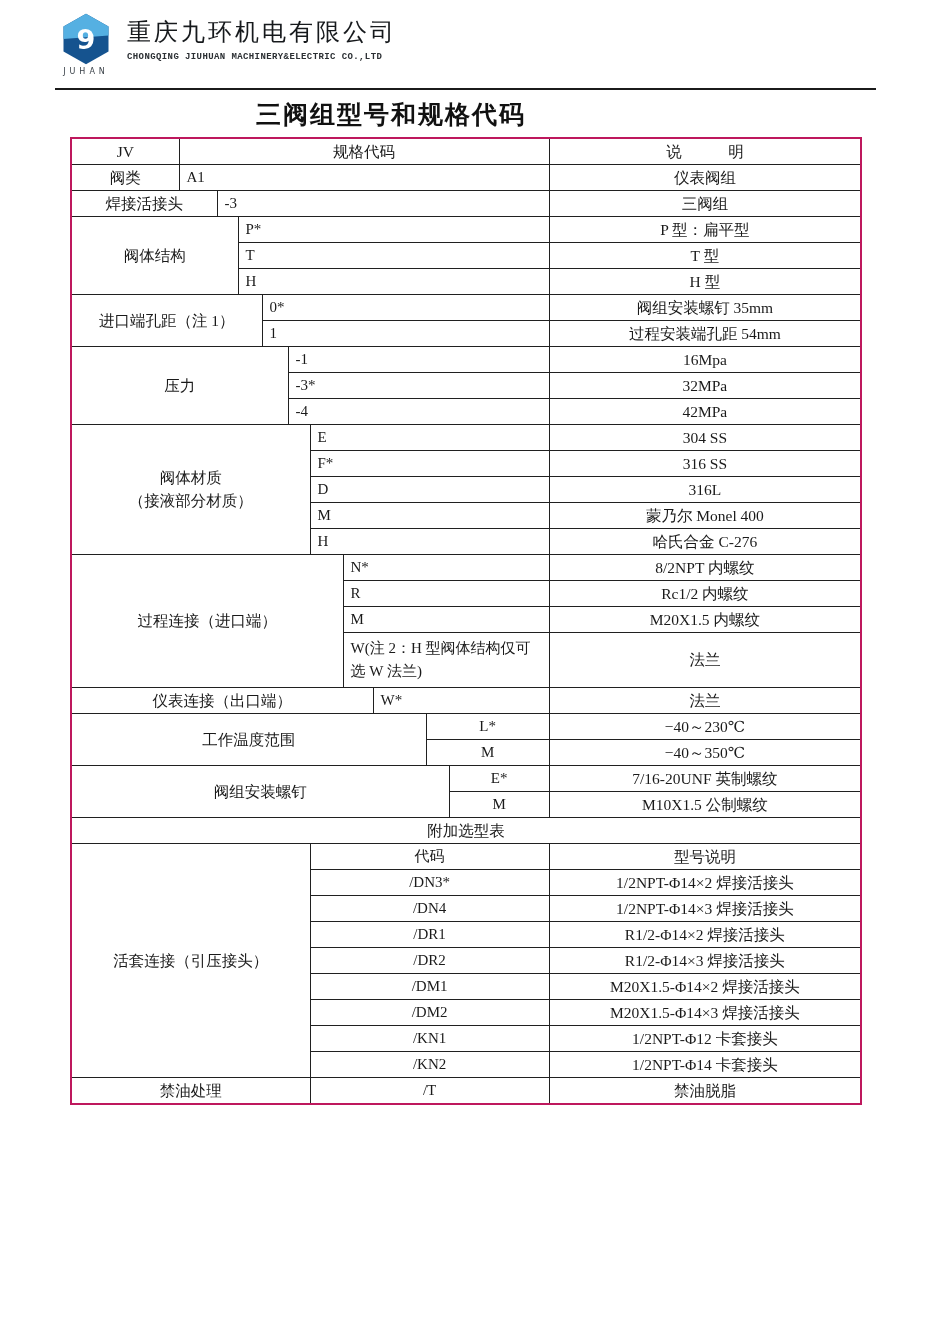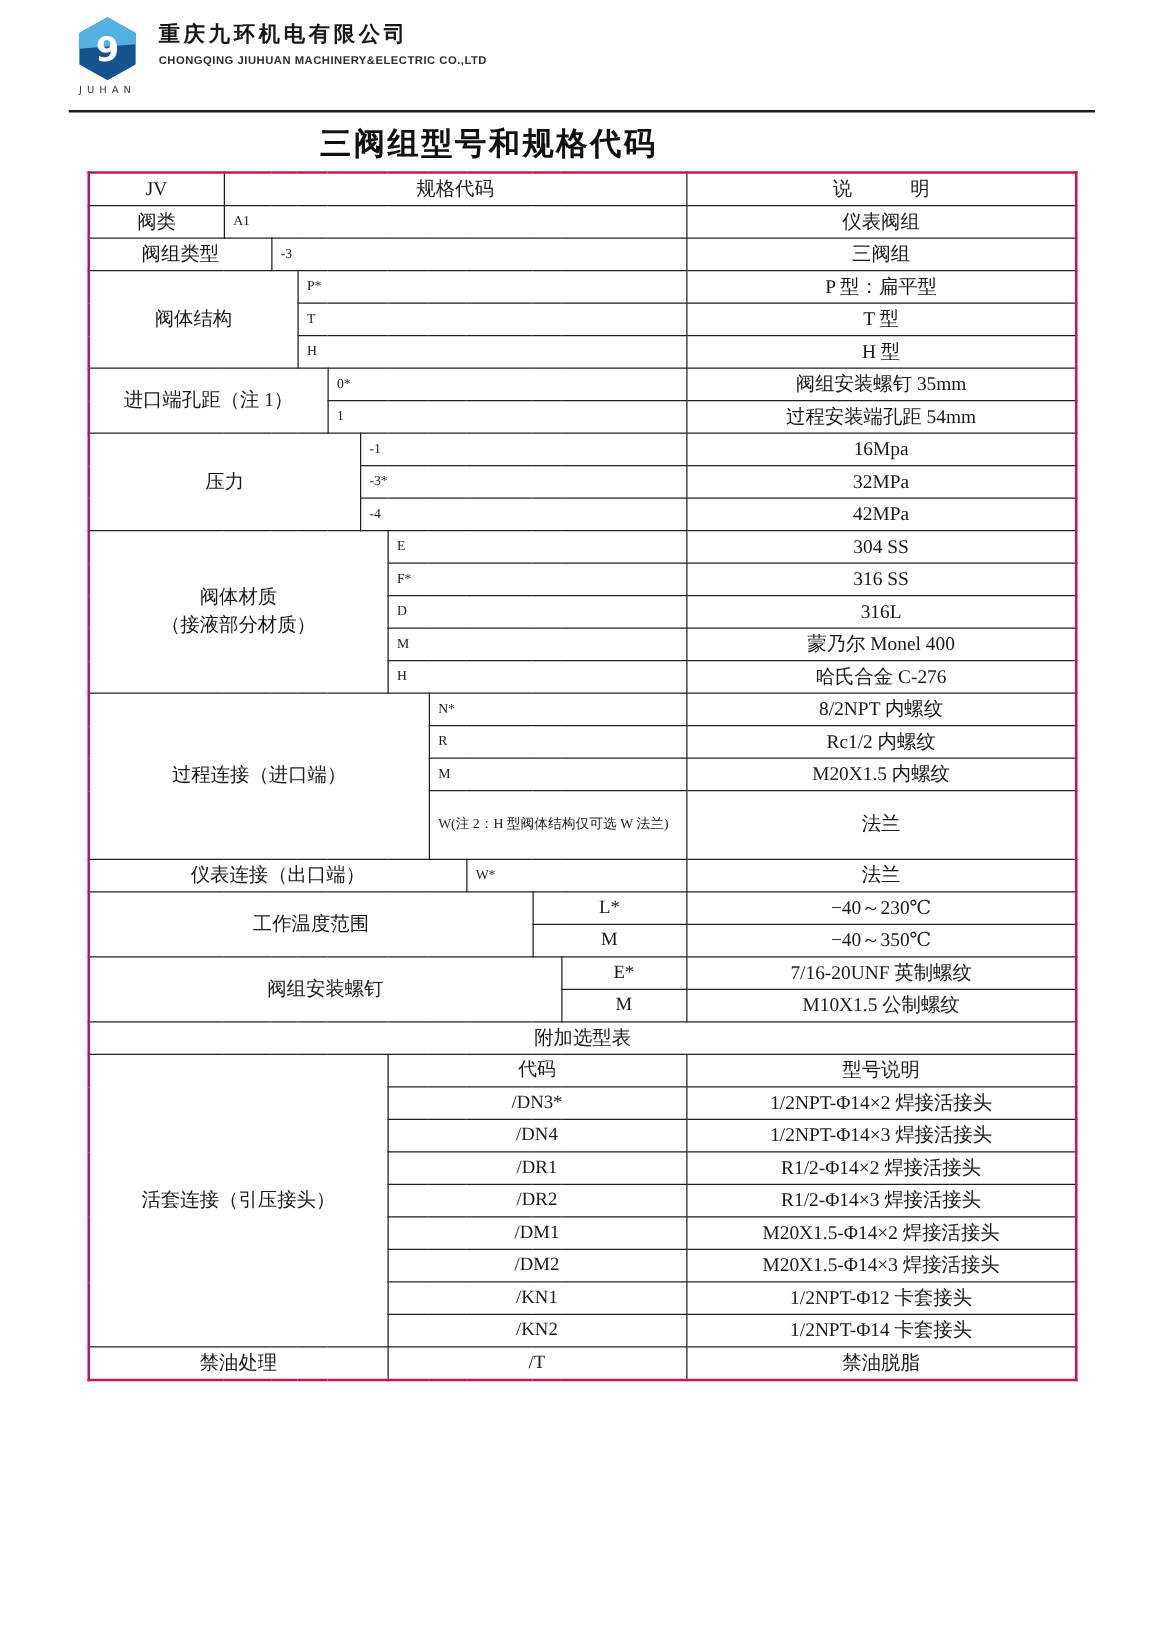--- a/index.html
+++ b/index.html
@@ -7,36 +7,36 @@
     position:relative;width:930px;height:1320px;background:#ffffff;
     font-family:"Liberation Serif","DejaVu Serif",serif;color:#1a1a1a;overflow:hidden;
   }
   
   .letterhead{position:absolute;left:55px;top:10px;width:820px;height:78px;}
   .logo-wrap{position:absolute;left:0;top:2px;width:62px;text-align:center;}
   .logo-wrap svg{display:block;margin:0 auto;}
   .logo-latin{font-family:"DejaVu Sans",sans-serif;font-size:8px;letter-spacing:4px;
     color:#3a4148;margin-top:1px;white-space:nowrap;}
   .company-block{position:absolute;left:72px;top:6px;}
-  .company-cn{font-size:17px;font-weight:bold;letter-spacing:3px;color:#16191c;
+  .company-cn{font-size:24px;font-weight:normal;letter-spacing:3px;color:#16191c;
     font-family:"Liberation Serif","DejaVu Serif",serif;white-space:nowrap;}
   .company-en{font-size:9px;font-weight:bold;letter-spacing:0.4px;color:#2b2f33;
-    font-family:Liberation Sans, sans-serif;margin-top:4px;white-space:nowrap;}
+    font-family:Liberation Mono, monospace;margin-top:4px;white-space:nowrap;}
   .head-rule{position:absolute;left:55px;top:88px;width:821px;height:0;
     border-top:2px solid #1b1b1b;}
   
   .doc-title{position:absolute;left:0;top:98px;width:782px;text-align:center;
     font-size:25px;font-weight:bold;letter-spacing:2px;color:#111;}
   
   .spec-table{position:absolute;left:70px;top:137px;border-collapse:collapse;
     table-layout:fixed;width:790px;border:2px solid #be185d;}
   .spec-table td{border:1px solid #202020;height:25px;padding:0 2px;
     font-size:15.5px;text-align:center;vertical-align:middle;line-height:1.25;
     overflow:hidden;white-space:nowrap;}
-  .spec-table td.code{text-align:left;padding-left:7px;font-size:11px;}
+  .spec-table td.code{text-align:left;padding-left:7px;font-size:15px;}
   .spec-table td.code-c{text-align:center;font-size:15px;padding:0 2px;}
   .spec-table td.wrapcell{white-space:normal;text-align:left;padding:2px 4px 2px 7px;
     line-height:1.55;height:50px;}
   .lbl2{display:block;line-height:1.45;}
 </style>
 </head>
 <body>
 
 <div class="page">
 
@@ -81,21 +81,21 @@
       <td>说　　　明</td>
     </tr>
 
     <tr>
       <td>阀类</td>
       <td class="code" colspan="10">A1</td>
       <td>仪表阀组</td>
     </tr>
 
     <tr>
-      <td colspan="2">阀组类型</td>
+      <td colspan="2">焊接活接头</td>
       <td class="code" colspan="9">-3</td>
       <td>三阀组</td>
     </tr>
 
     <tr>
       <td colspan="3" rowspan="3">阀体结构</td>
       <td class="code" colspan="8">P*</td>
       <td>P 型：扁平型</td>
     </tr>
     <tr>

